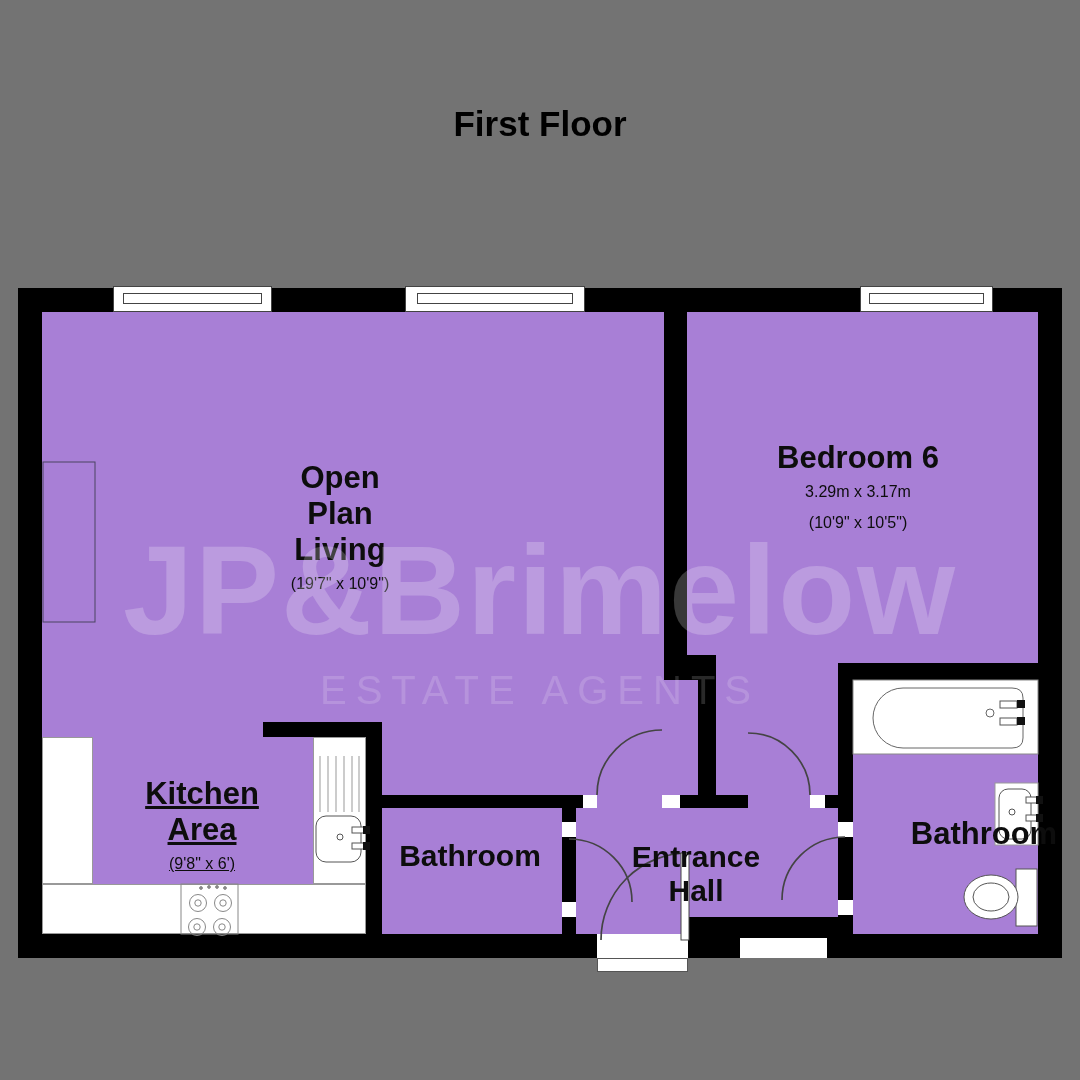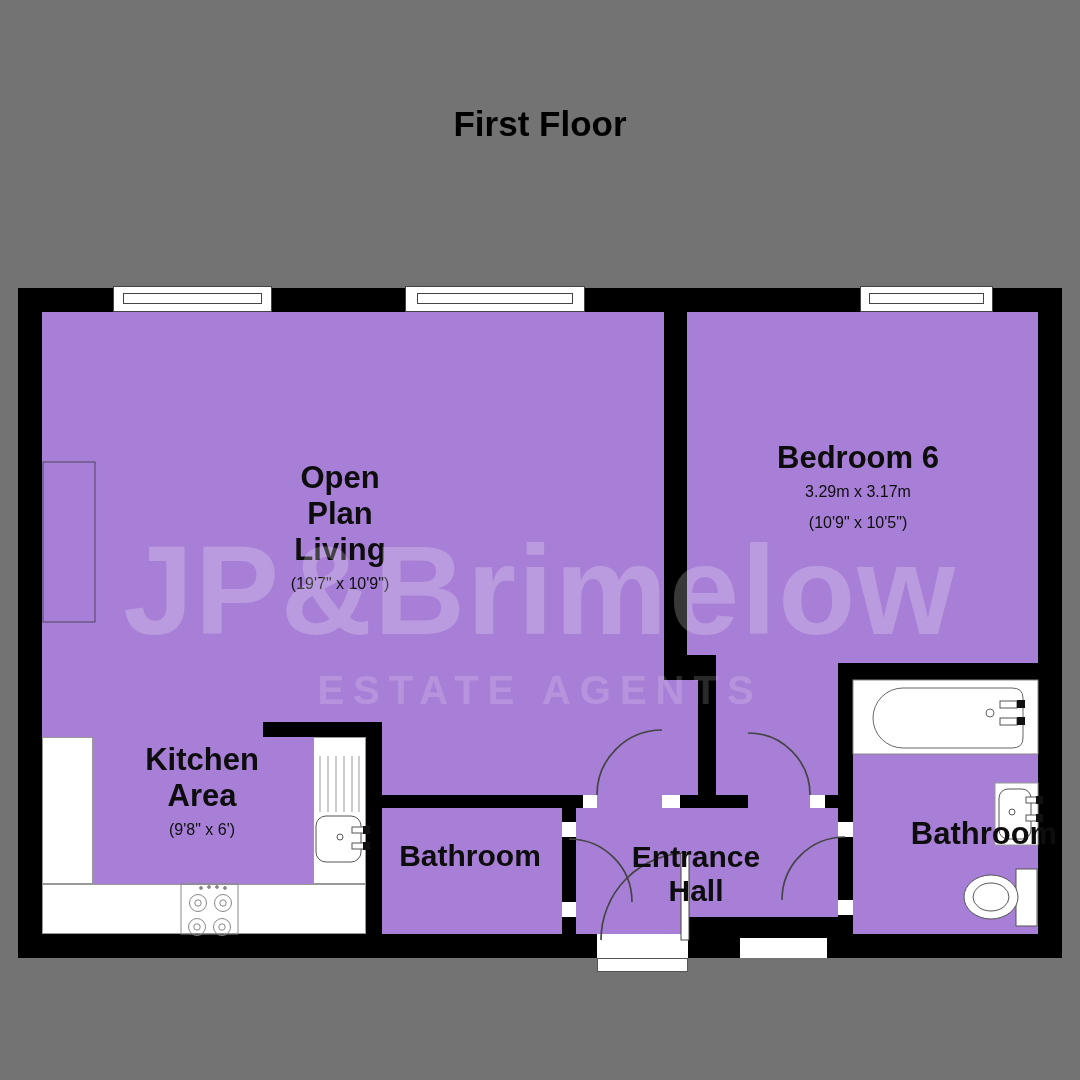--- a/index.html
+++ b/index.html
@@ -12,21 +12,21 @@
   .win{position:absolute;background:#fff;border:1px solid #444;box-sizing:border-box;z-index:3;}
   .win .band{position:absolute;left:6%;right:6%;top:24%;height:38%;border:1px solid #444;background:#fff;}
   .threshold{border:1px solid #555;box-sizing:border-box;}
   .label{position:absolute;z-index:5;text-align:center;color:var(--label,#0d0d0d);}
   .label .nm{font-weight:bold;font-size:31px;line-height:36px;}
   .label .dim{font-weight:normal;font-size:16px;line-height:31px;}
   #title{position:absolute;left:0;right:0;top:104px;text-align:center;font-weight:bold;
          font-size:35px;color:#000;z-index:5;}
   .wm{position:absolute;left:0;right:0;text-align:center;z-index:6;pointer-events:none;}
   #wm-brand{top:518px;font-size:126px;font-weight:bold;color:rgba(255,255,255,0.22);letter-spacing:2px;}
-  #wm-tag{top:668px;font-size:40px;font-weight:700;color:rgba(255,255,255,0.16);letter-spacing:9px;}
+  #wm-tag{top:668px;font-size:40px;font-weight:400;color:rgba(255,255,255,0.16);letter-spacing:9px;}
   svg{z-index:4;}
 </style>
 </head>
 <body>
 
 <div id="canvas">
 
   <div id="title">First Floor</div>
 
   <div class="abs floor" style="left:42px;top:312px;width:996px;height:622px;"></div>
@@ -144,21 +144,21 @@
     <div class="nm">Open<br>Plan<br>Living</div>
     <div class="dim">(19'7" x 10'9")</div>
   </div>
 
   <div class="label" style="left:708px;top:440px;width:300px;">
     <div class="nm">Bedroom 6</div>
     <div class="dim">3.29m x 3.17m</div>
     <div class="dim">(10'9" x 10'5")</div>
   </div>
 
-  <div class="label" style="left:52px;top:742px;width:300px;">
+  <div class="label" style="left:52px;top:776px;width:300px;text-decoration:underline;">
     <div class="nm">Kitchen<br>Area</div>
     <div class="dim">(9'8" x 6')</div>
   </div>
 
   <div class="label" style="left:370px;top:838px;width:200px;">
     <div class="nm" style="font-size:30px;">Bathroom</div>
   </div>
 
   <div class="label" style="left:596px;top:828px;width:200px;">
     <div class="nm" style="font-size:30px;line-height:34px;margin-top:12px;">Entrance<br>Hall</div>

